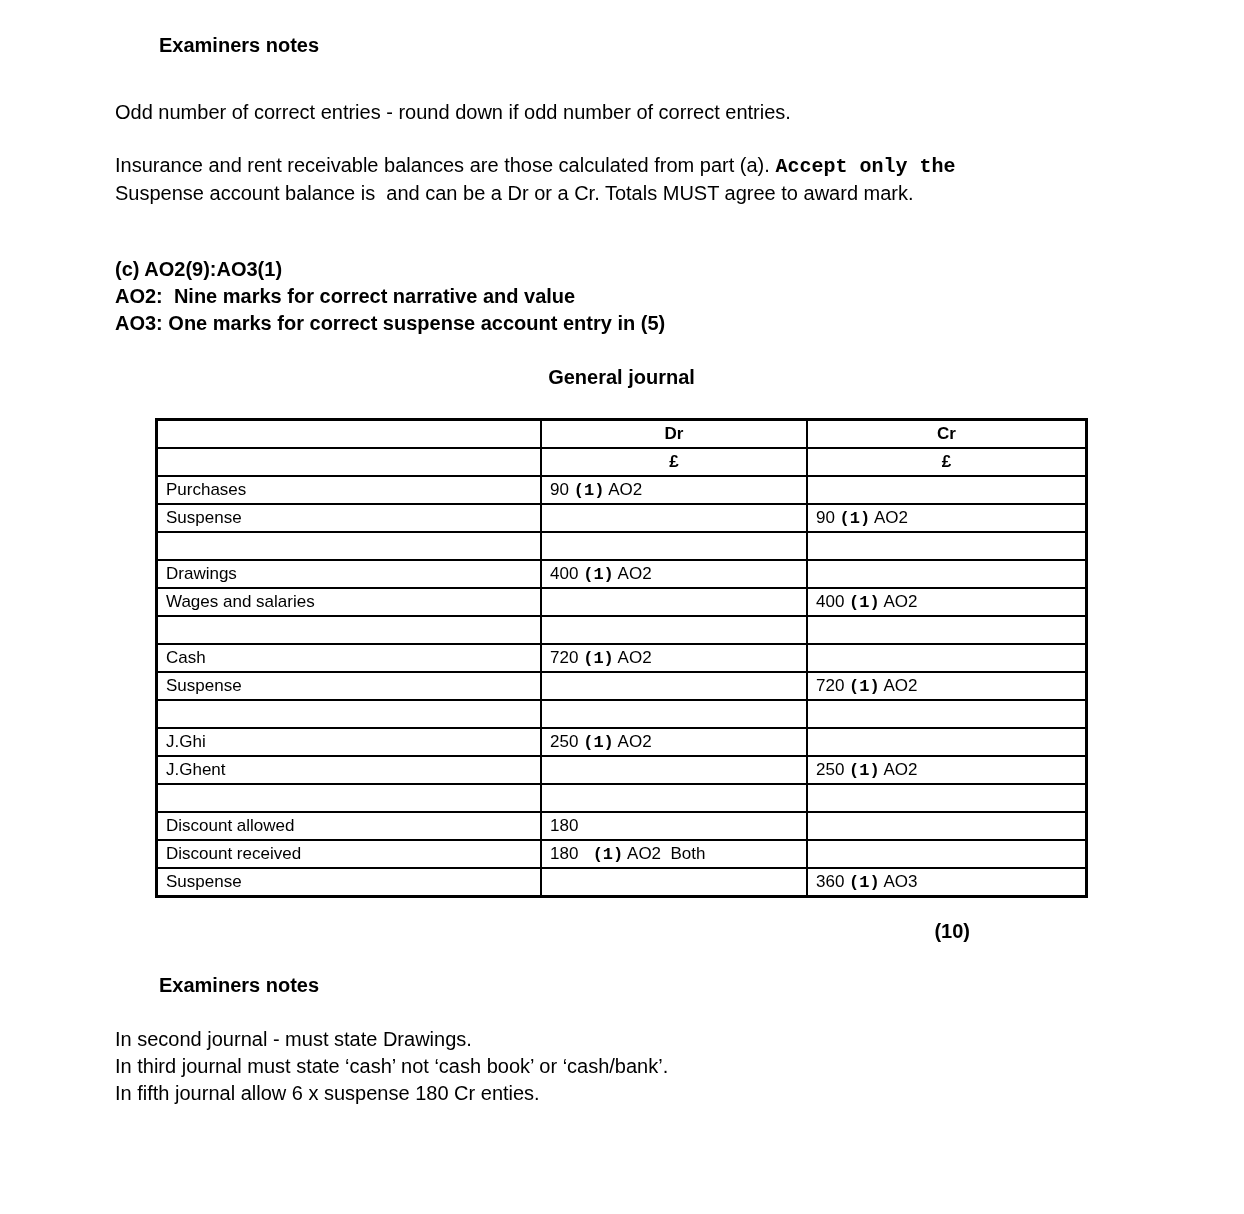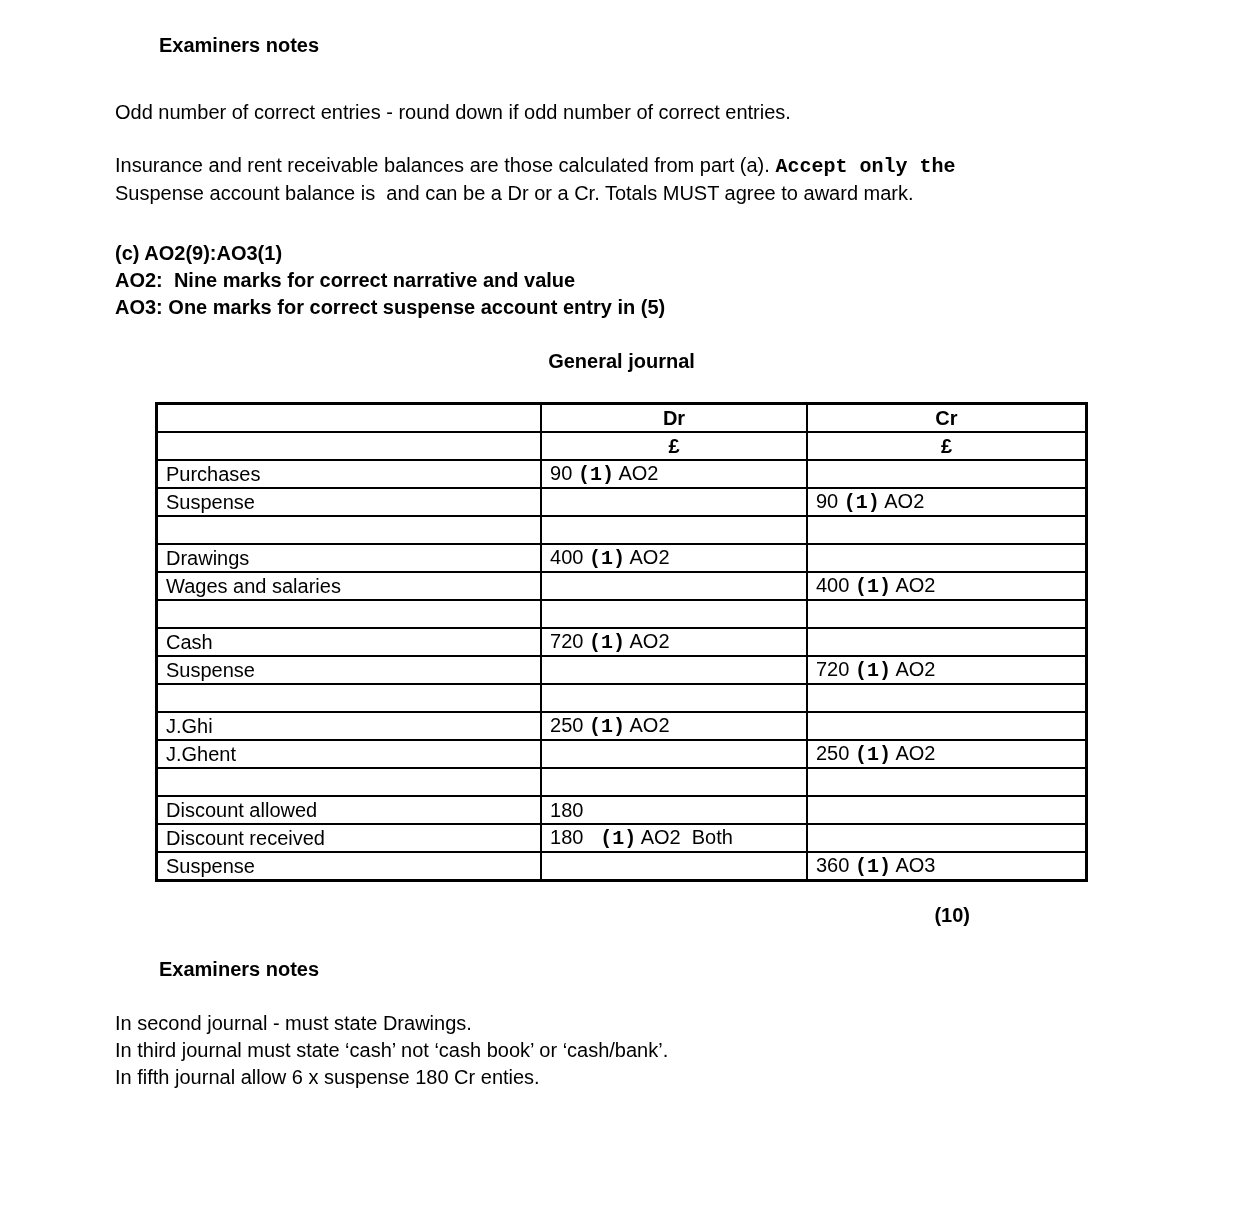--- a/index.html
+++ b/index.html
@@ -24,21 +24,21 @@
     white-space: pre-wrap;
     line-height: 27px;
   }
   .heading {
     font-weight: bold;
     line-height: 27px;
     margin-left: 44px;
   }
   #para1 { margin-top: 40px; }
   #para2 { margin-top: 26px; }
-  #criteria { margin-top: 33px; }
+  #criteria { margin-top: 49px; }
   .criteria-line { font-weight: bold; }
   #journal-title {
     margin-top: 27px;
     margin-left: 40px;
     width: 933px;
     text-align: center;
     font-weight: bold;
     line-height: 27px;
   }
   #journal-table {
@@ -49,21 +49,21 @@
     table-layout: fixed;
     border: 3px solid #000;
   }
   #journal-table td {
     border: 2px solid #000;
     height: 26px;
     padding: 0 8px;
     vertical-align: middle;
     white-space: pre;
     overflow: hidden;
-    font-size: 20px;
+    font-size: 17px;
   }
   #journal-table td.hdr {
     text-align: center;
     font-weight: bold;
   }
   .col-account { width: 366px; }
   .col-dr { width: 253px; }
   .col-cr { width: 266px; }
   #marks-line {
     margin-top: 20px;

